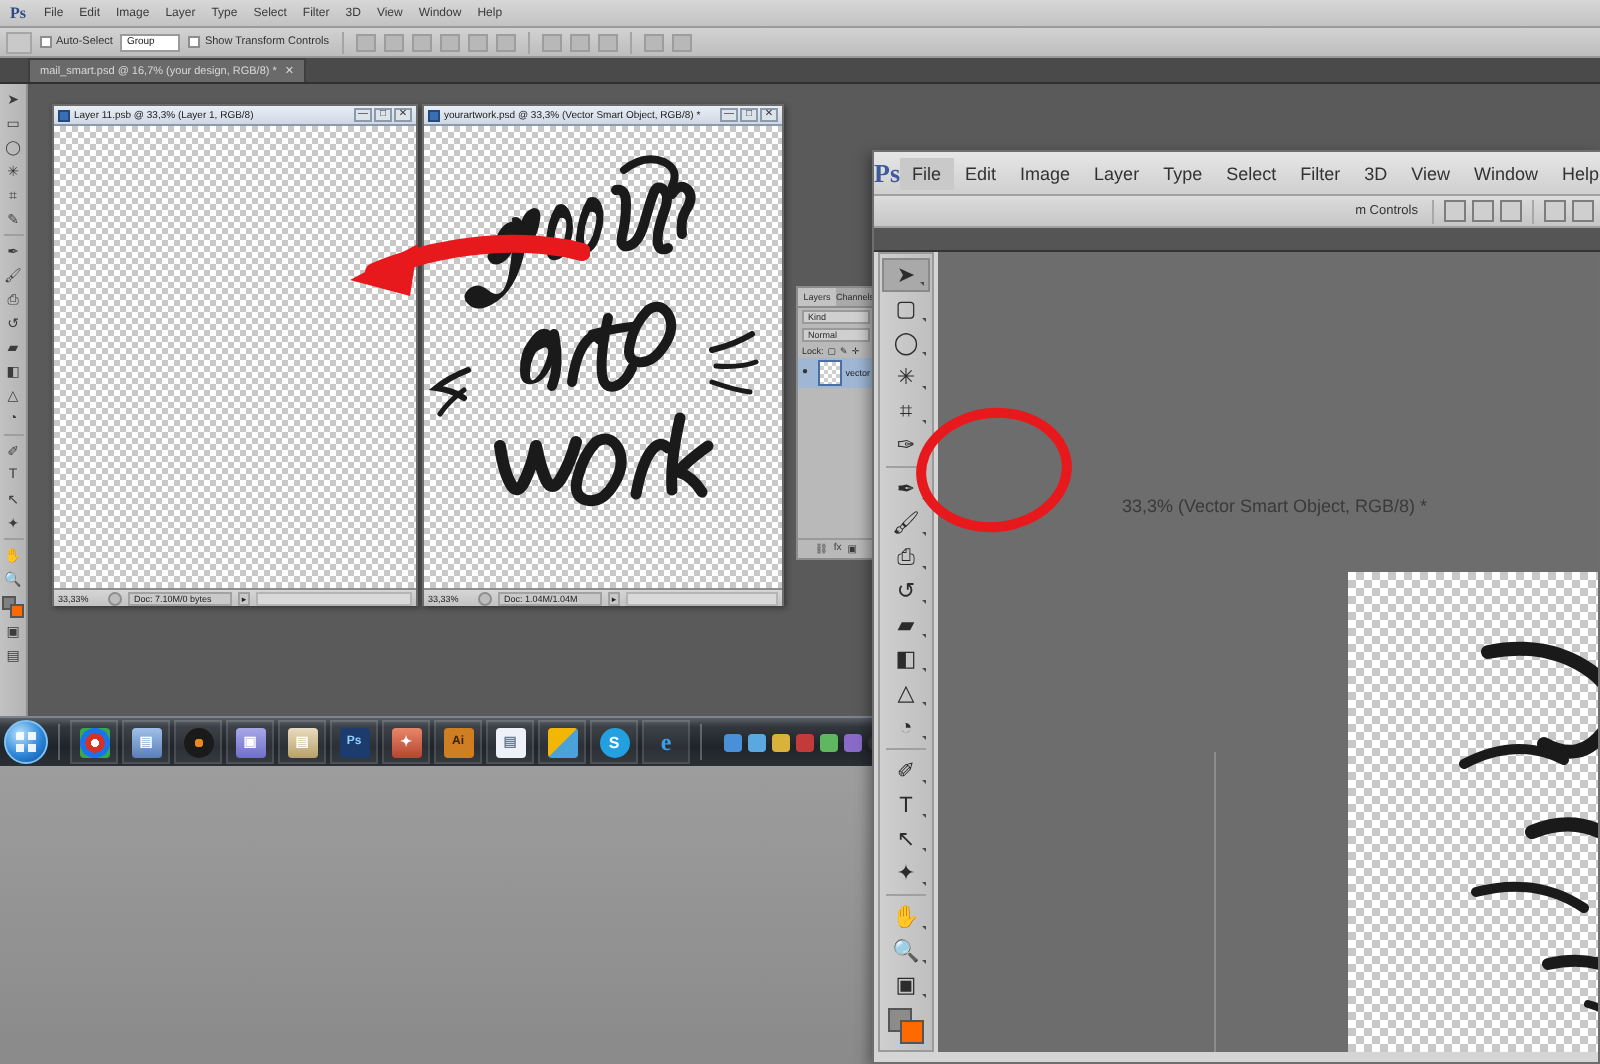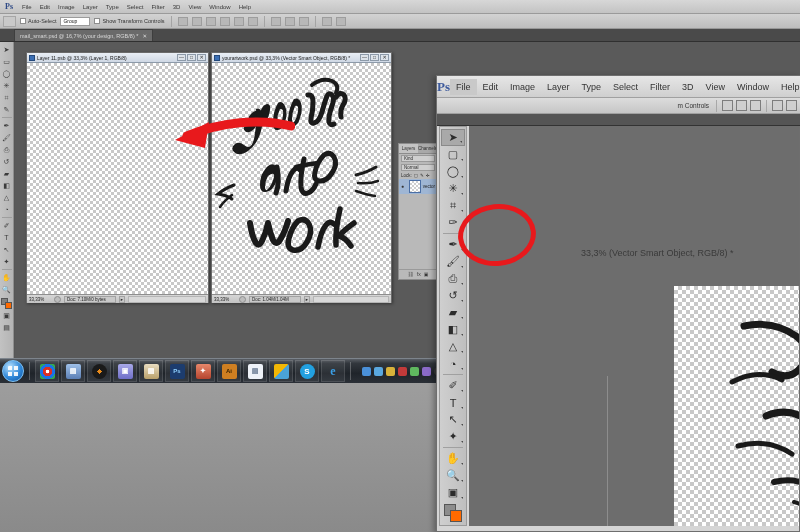--- a/index.html
+++ b/index.html
@@ -194,21 +194,21 @@
   .ft-sep { width:20px; height:1px; background:#a0a0a0; margin:2px 0; }
   .ft-swatch { width:18px; height:18px; position:relative; margin-top:3px; }
   .ft-swatch i { position:absolute; width:12px; height:12px; border:1px solid #555; }
   .ft-swatch i.f { left:0; top:0; background:#8c8c8c; }
   .ft-swatch i.b { right:0; bottom:0; background:#ff6a00; }
 
   .fg-canvas {
     position:absolute; left:32px; top:50px; width:330px; height:400px; background:#6d6d6d;
     overflow:hidden;
   }
-  .fg-doc-title { position:absolute; left:112px; top:122px; font-size:9px; color:#3a3a3a; white-space:nowrap; }
+  .fg-doc-title { position:absolute; left:92px; top:122px; font-size:9px; color:#3a3a3a; white-space:nowrap; }
   .fg-art-area {
     position:absolute; left:205px; top:160px; width:160px; height:240px;
     background-image:
       linear-gradient(45deg,#c8c8c8 25%, transparent 25%, transparent 75%, #c8c8c8 75%),
       linear-gradient(45deg,#c8c8c8 25%, transparent 25%, transparent 75%, #c8c8c8 75%);
     background-size:8px 8px; background-position:0 0,4px 4px; background-color:#fff;
   }
   .fg-vline { position:absolute; left:138px; top:250px; width:1px; height:200px; background:#8d8d8d; }
 
   

